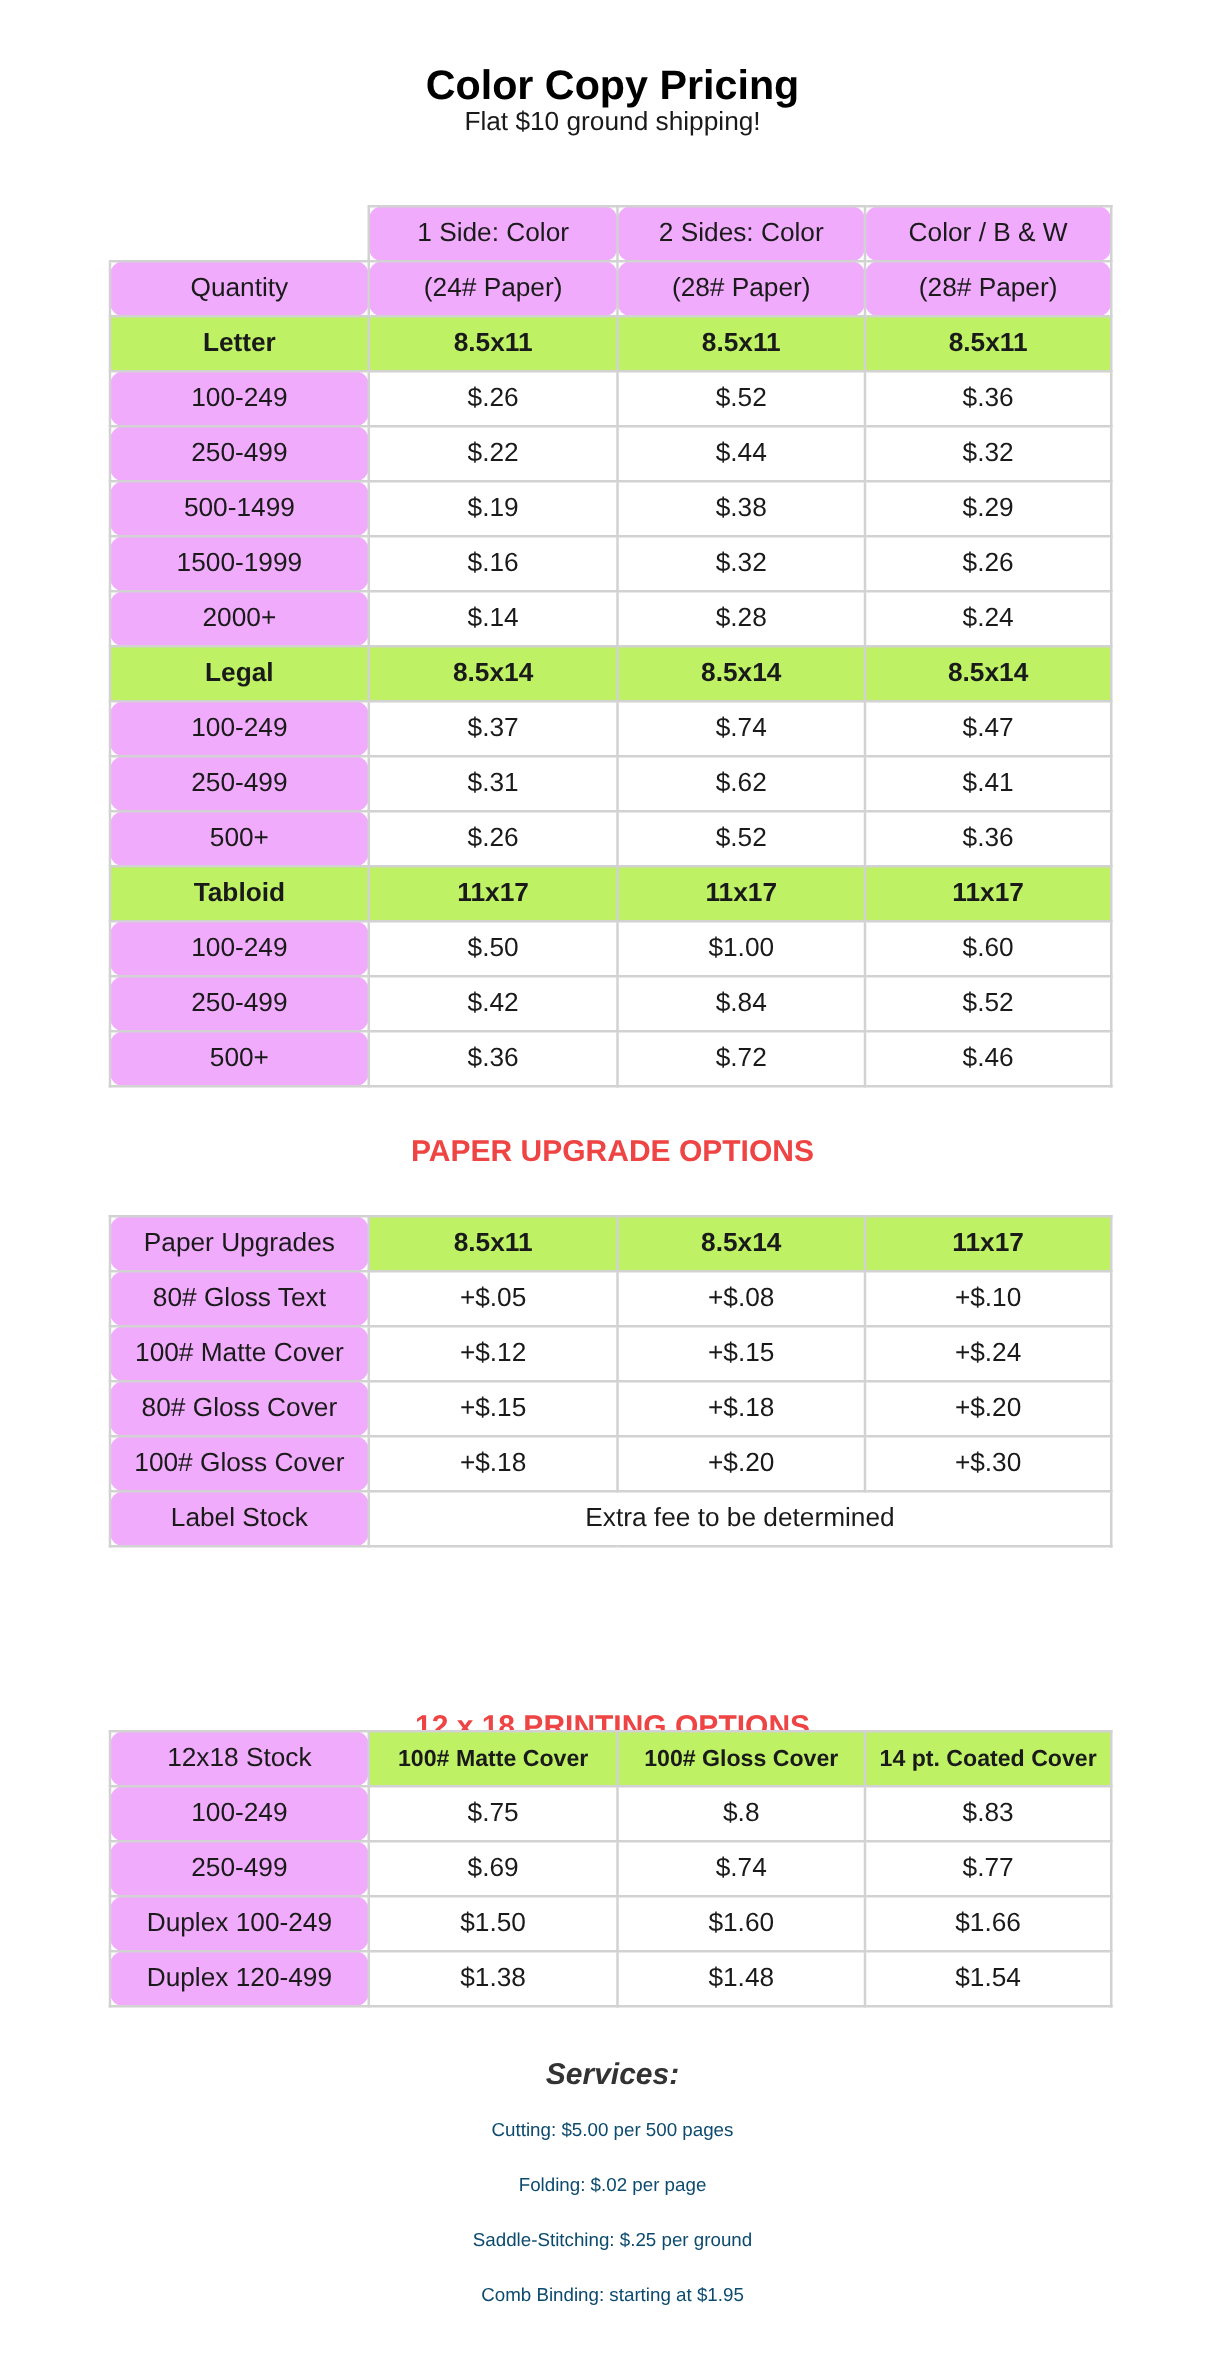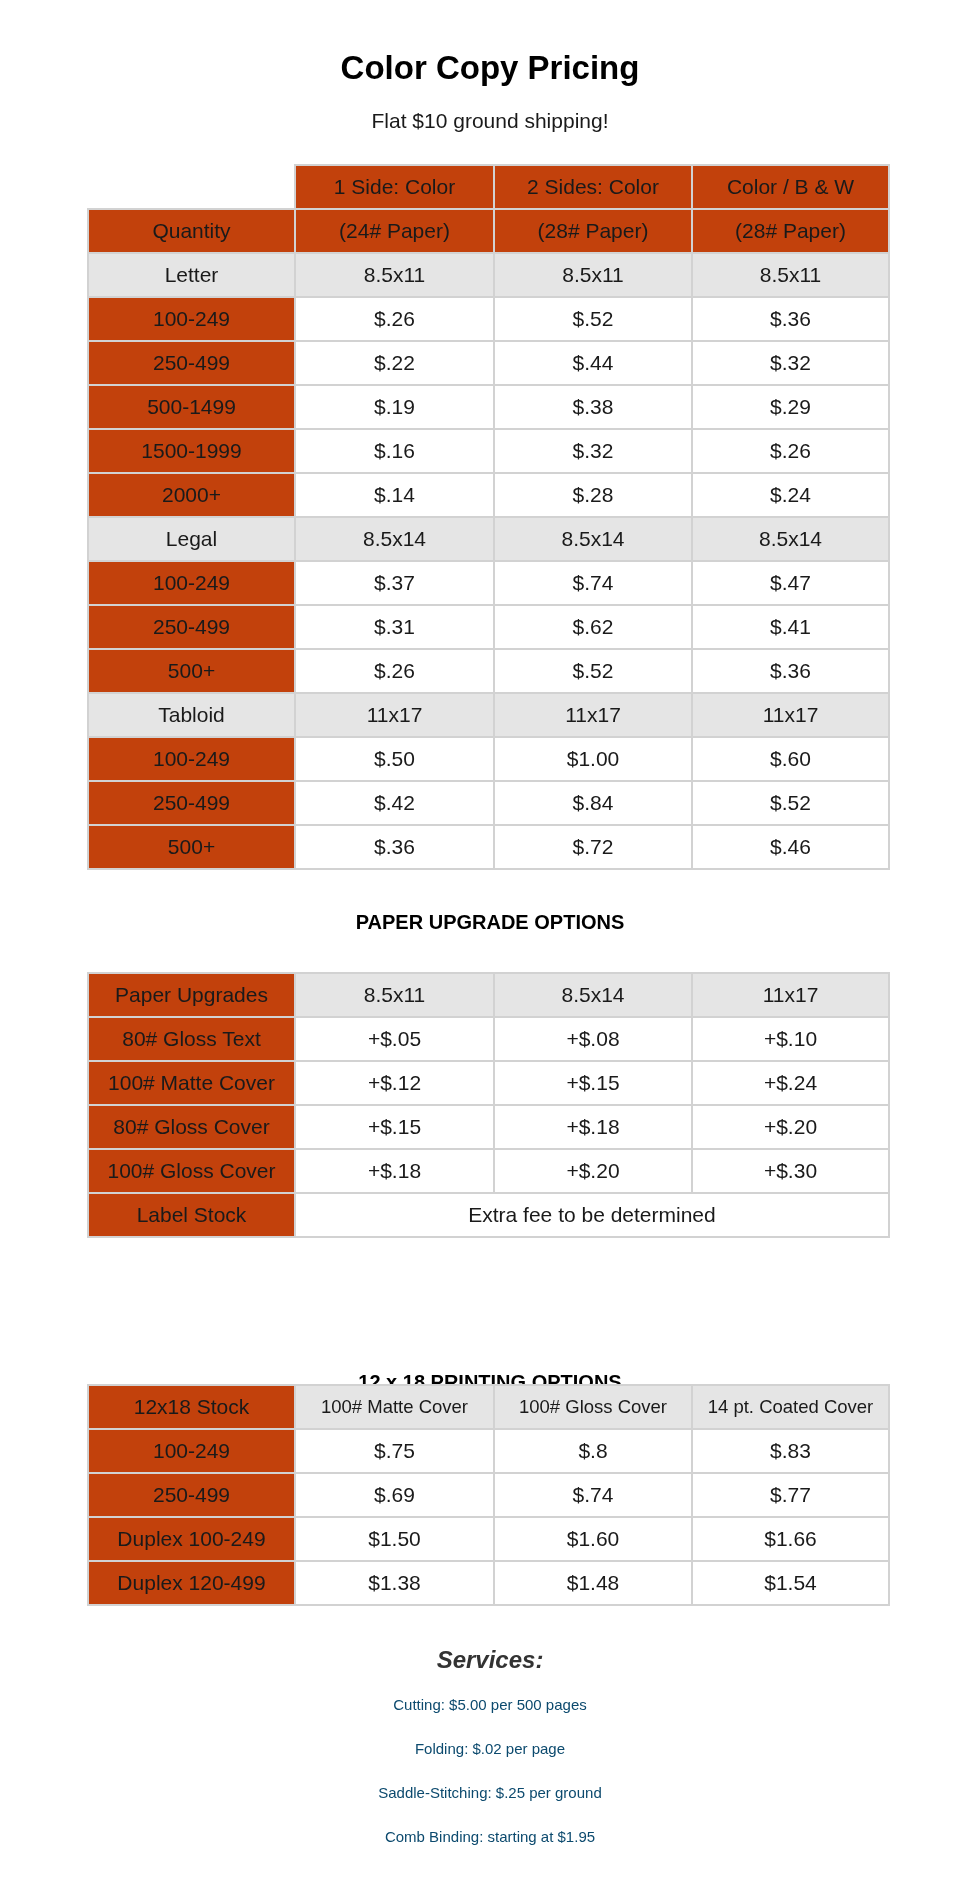--- a/index.html
+++ b/index.html
@@ -1,27 +1,27 @@
 <!DOCTYPE html>
 <html><head>
 <meta charset="utf-8">
 <style>
   html, body { margin: 0; padding: 0; background: #ffffff; }
   body { width: 980px; height: 1901px; position: relative; font-family: "Liberation Sans", "DejaVu Sans", sans-serif; color: #1a1a1a; overflow: hidden; }
   .abs { position: absolute; left: 0; width: 980px; text-align: center; }
   .title { top: 46px; font-size: 33px; font-weight: bold; color: #000; line-height: 44px; }
-  .subtitle { top: 107px; font-size: 21px; color: #1a1a1a; line-height: 28px; }
-  .section-heading { font-size: 20px; font-weight: bold; color: #000000; line-height: 28px; }
+  .subtitle { top: 84px; font-size: 21px; color: #1a1a1a; line-height: 28px; }
+  .section-heading { font-size: 24px; font-weight: bold; color: #ef4444; line-height: 28px; }
   .services-heading { font-size: 24px; font-weight: bold; color: #333333; line-height: 32px; font-style: italic; }
   .service-line { font-size: 15px; color: #0c4a6e; line-height: 28px; }
 
   table.pricing { position: absolute; left: 87px; width: 801px; border-collapse: collapse; table-layout: fixed; }
   table.pricing td { height: 42px; border: 2px solid #d2d2d2; text-align: center; vertical-align: middle; font-size: 21px; padding: 0; color: #1a1a1a; white-space: nowrap; }
-  td.blue { background: #c2410c; }
-  td.gray { background: #e5e5e5; }
+  td.blue { background: #f0abfc; border-radius: 11px; }
+  td.gray { background: #bef264; font-weight: bold; }
   td.white { background: #ffffff; }
   td.empty { background: #ffffff; border-top-color: #fff !important; border-left-color: #fff !important; border-bottom-color: #d2d2d2; }
   td.small { font-size: 18.5px !important; }
   col.c1 { width: 207px; } col.c2 { width: 199px; } col.c3 { width: 198px; } col.c4 { width: 197px; }
   #t1 { top: 164px; }
   #t2 { top: 972px; }
   #t3 { top: 1384px; }
 </style>
 </head>
 <body>

